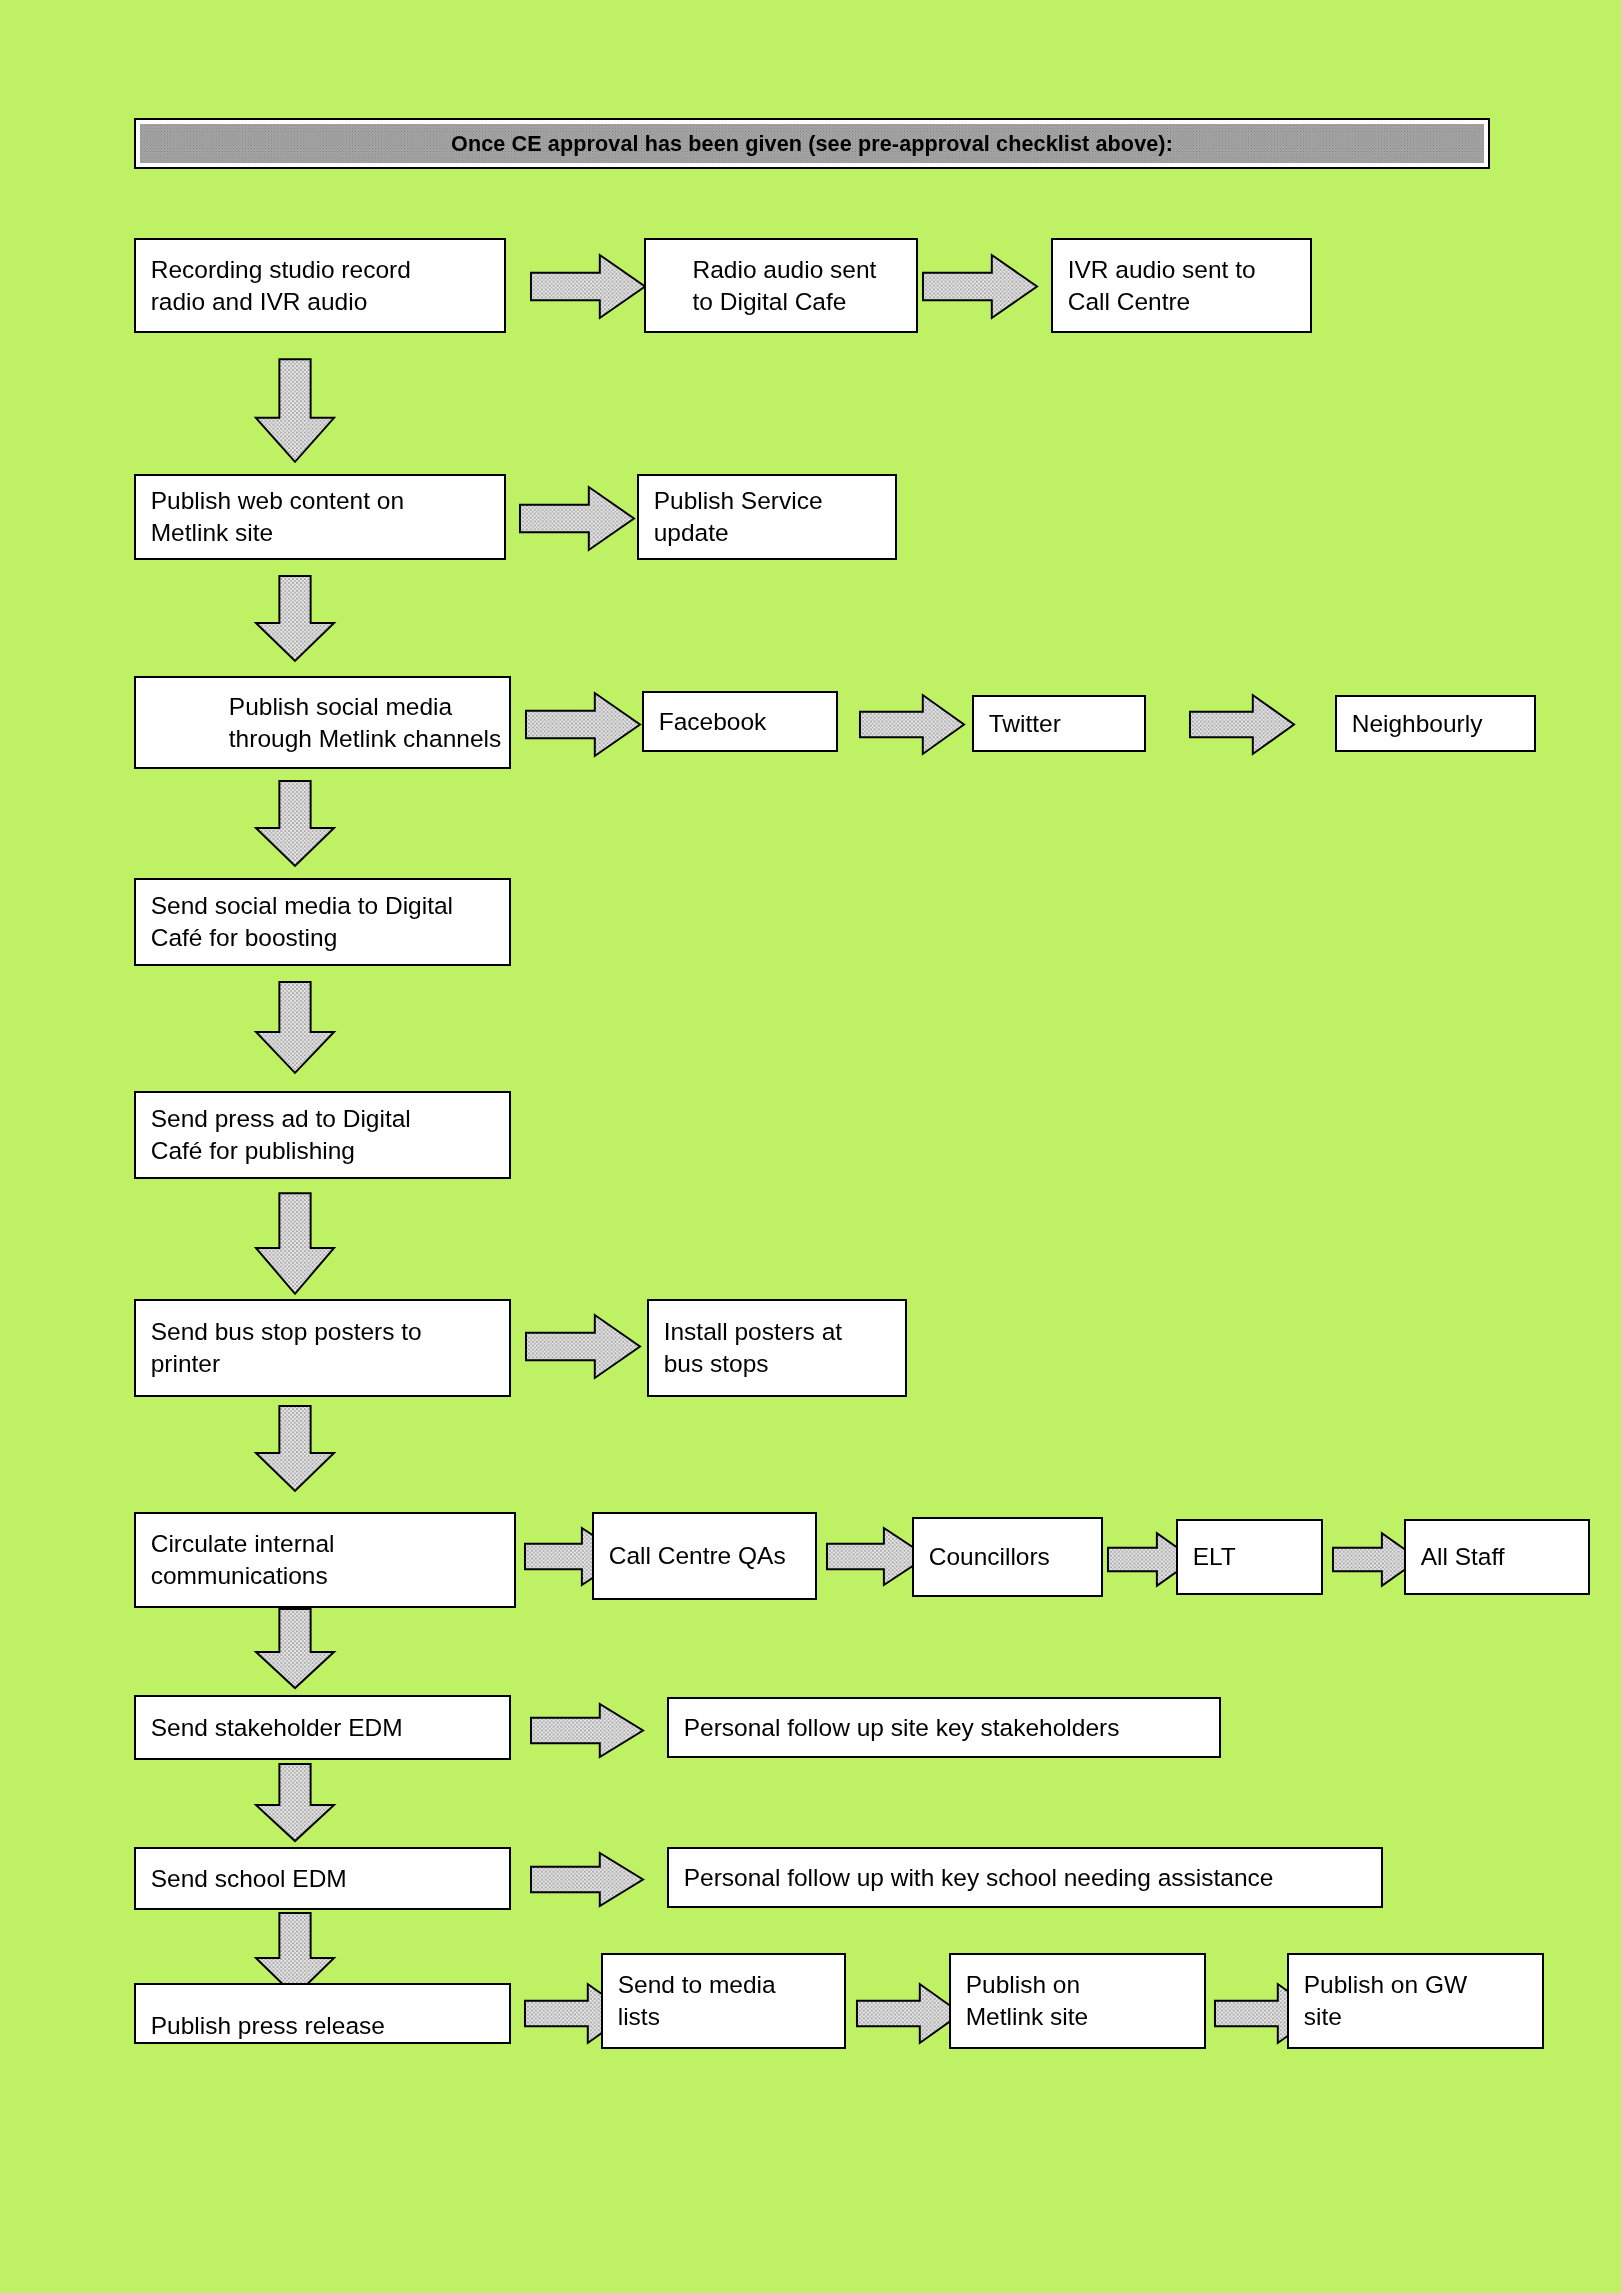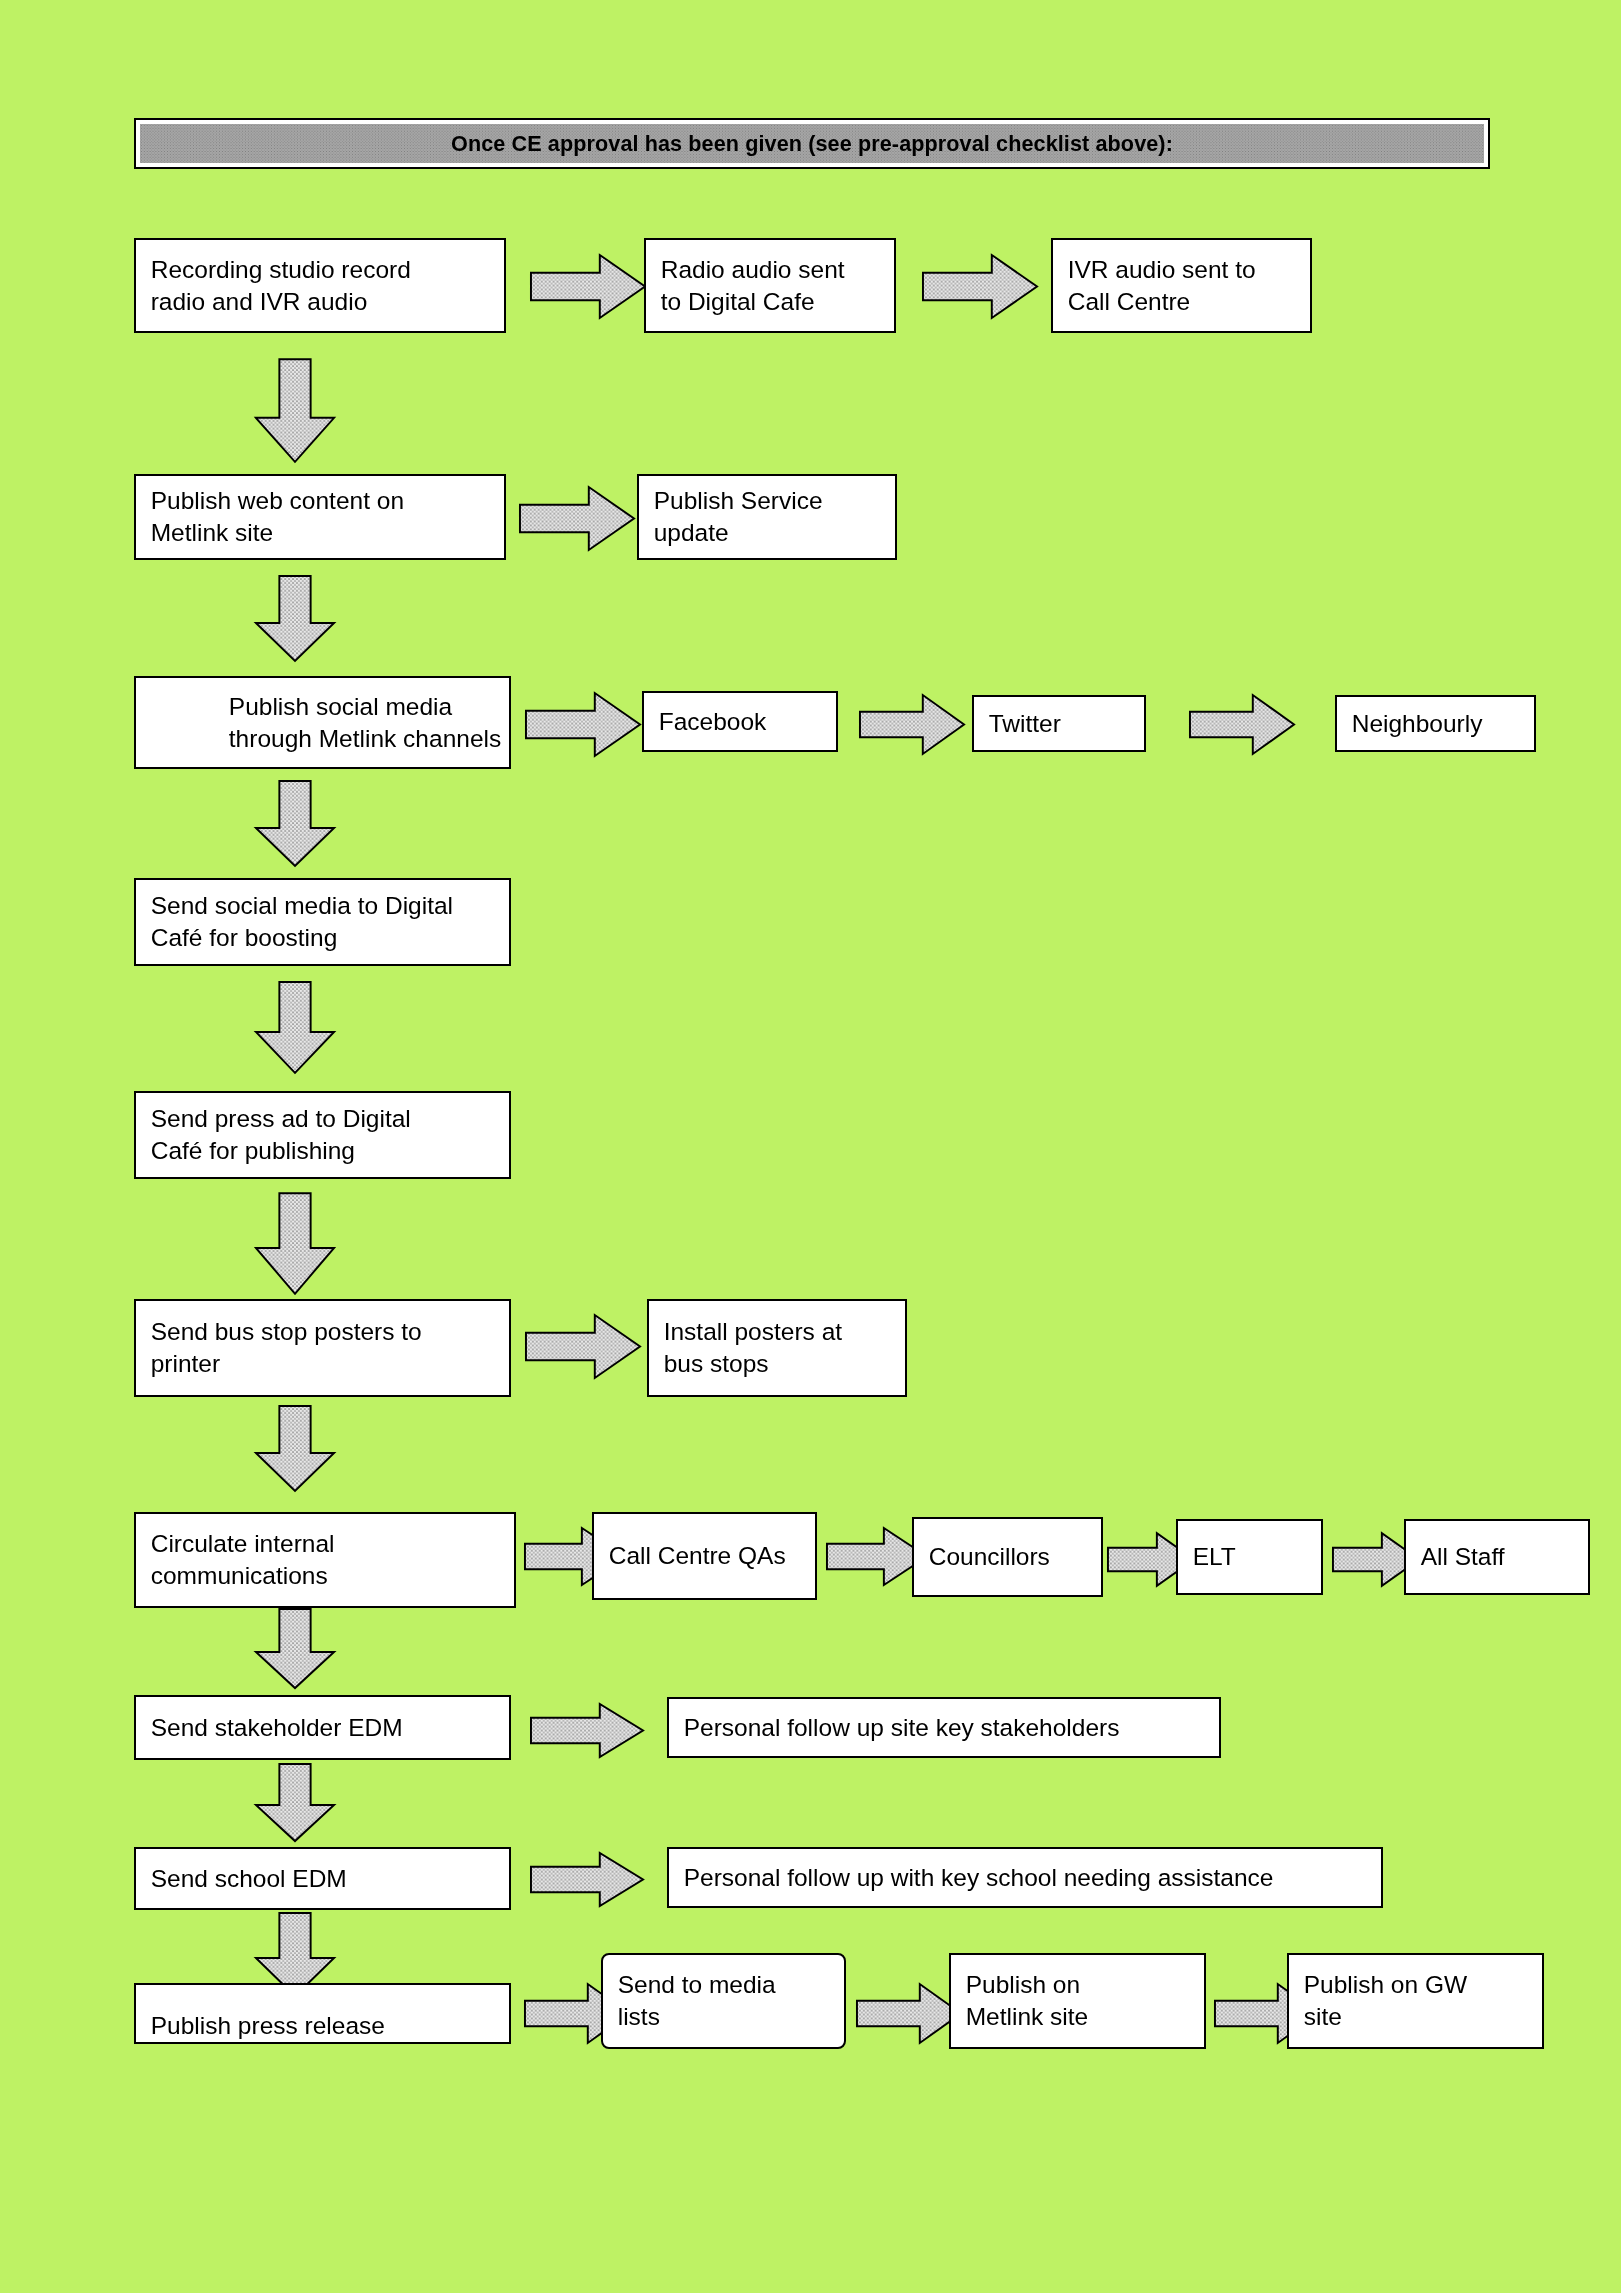--- a/index.html
+++ b/index.html
@@ -108,21 +108,21 @@
     <span class="label">Recording studio record
 radio and IVR audio</span>
   </div>
 
   <div class="arrow" style="left:529px; top:253px;">
     <svg width="118" height="67" viewBox="0 0 120 68">
       <polygon points="2,20 72,20 72,2 118,34 72,66 72,48 2,48"></polygon>
     </svg>
   </div>
 
-  <div class="node" style="left:644px; top:238px; width:252px; height:95px;">
+  <div class="node" style="left:644px; top:238px; width:274px; height:95px;justify-content:center;">
     <span class="label">Radio audio sent
 to Digital Cafe</span>
   </div>
 
   <div class="arrow" style="left:921px; top:253px;">
     <svg width="118" height="67" viewBox="0 0 120 68">
       <polygon points="2,20 72,20 72,2 118,34 72,66 72,48 2,48"></polygon>
     </svg>
   </div>
 
@@ -338,21 +338,21 @@
   <div class="node" style="left:134px; top:1983px; width:377px; height:61px;align-items:flex-end;">
     <span class="label">Publish press release</span>
   </div>
 
   <div class="arrow" style="left:523px; top:1982px;">
     <svg width="108" height="63" viewBox="0 0 110 64">
       <polygon points="2,19 66,19 66,2 108,32 66,62 66,45 2,45"></polygon>
     </svg>
   </div>
 
-  <div class="node" style="left:601px; top:1953px; width:245px; height:96px;border-radius:8px;">
+  <div class="node" style="left:601px; top:1953px; width:245px; height:96px;">
     <span class="label">Send to media
 lists</span>
   </div>
 
   <div class="arrow" style="left:855px; top:1982px;">
     <svg width="108" height="63" viewBox="0 0 110 64">
       <polygon points="2,19 66,19 66,2 108,32 66,62 66,45 2,45"></polygon>
     </svg>
   </div>
 

